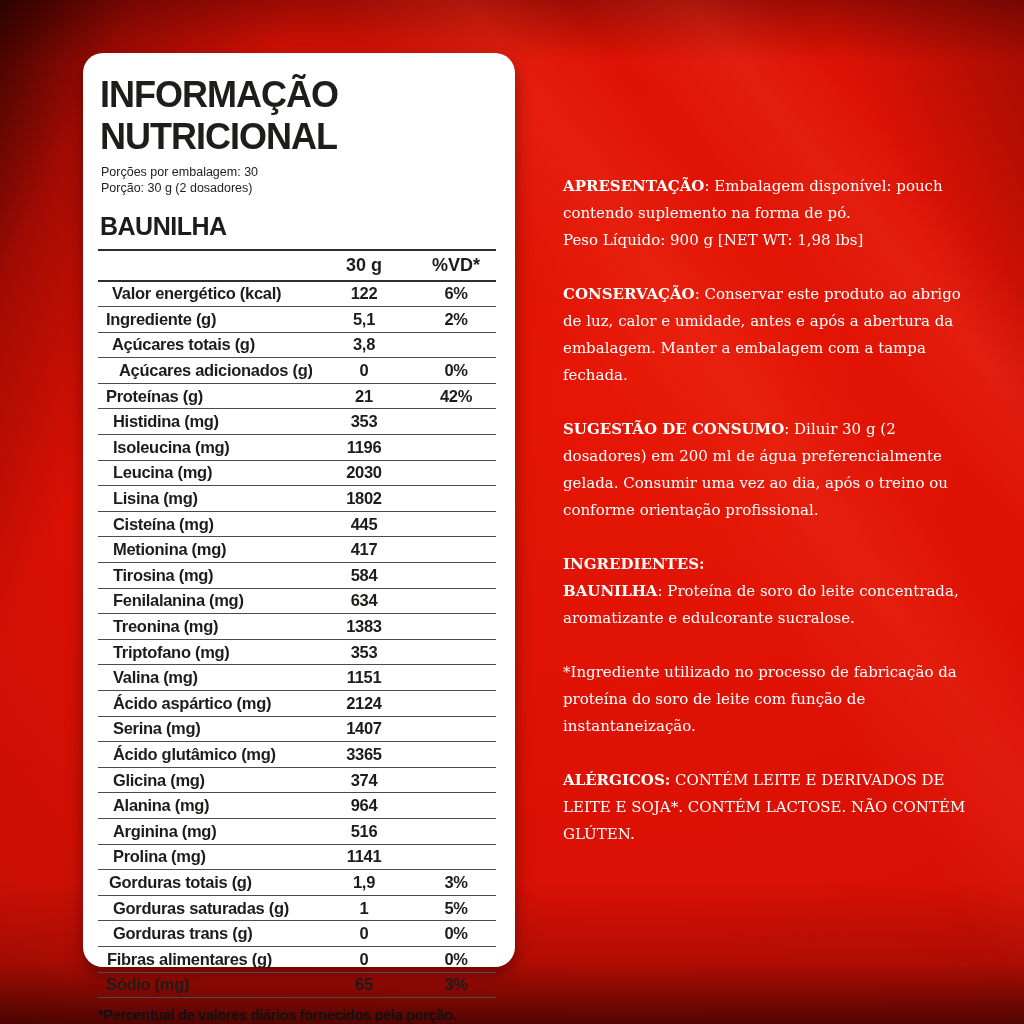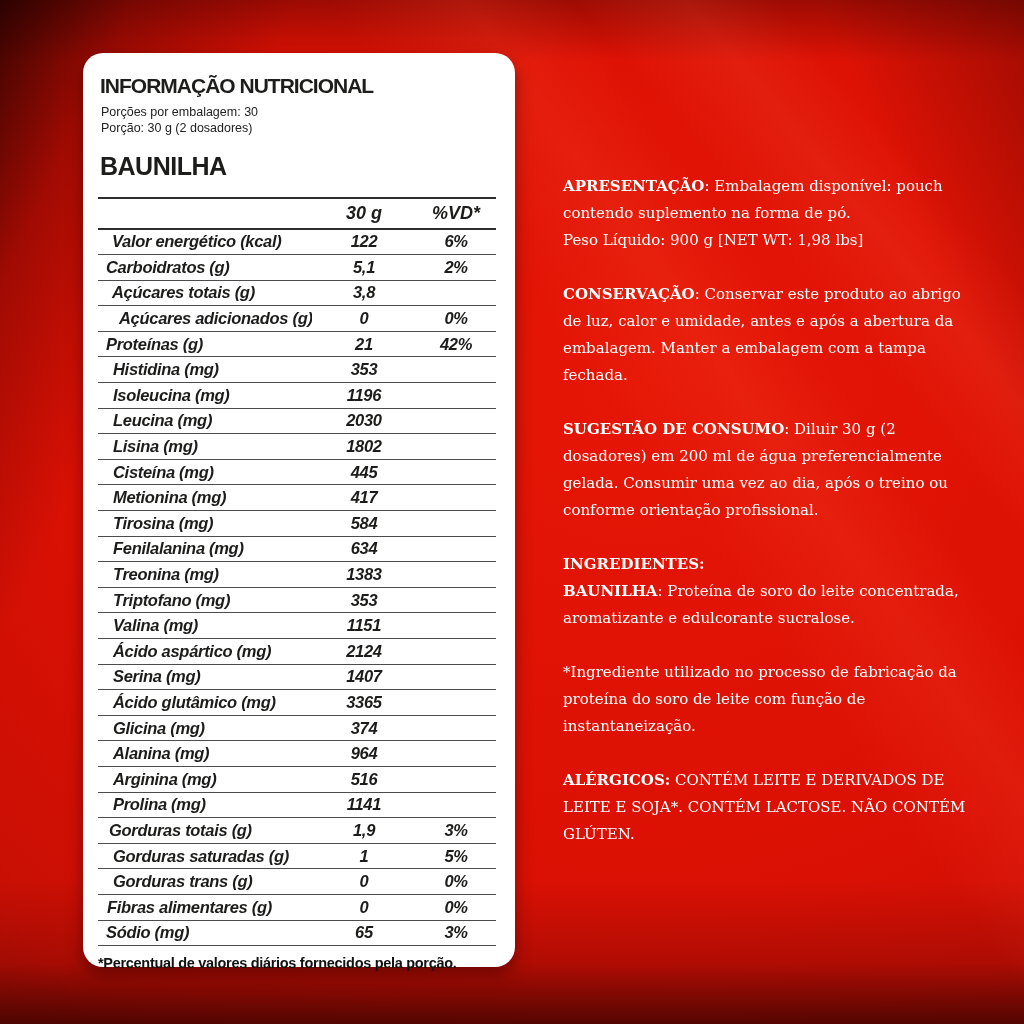--- a/index.html
+++ b/index.html
@@ -40,40 +40,40 @@
     left: 83px; top: 53px;
     width: 432px; height: 914px;
     background: #ffffff;
     border-radius: 20px;
     box-shadow: 0 7px 16px rgba(50,0,0,.5);
     color: #1c1c1b;
     box-sizing: border-box;
   }
   .panel-title {
     margin: 21px 16px 0 17px;
-    font-size: 21px;
+    font-size: 36px;
     font-weight: 800;
     letter-spacing: -1px;
     color: #1d1d1b;
   }
   .serving-info {
     margin: 6px 16px 0 18px;
     font-size: 12.5px;
     font-weight: 400;
     line-height: 1.3;
     color: #222;
   }
   .flavor-title {
     margin: 15px 16px 7px 17px;
     font-size: 25px;
     font-weight: 800;
     letter-spacing: -0.5px;
   }
 
-  .ntable { margin: 16px 19px 0 15px; font-style: italic; }
+  .ntable { margin: 8px 19px 0 15px; }
   .thead {
     display: flex; align-items: center;
     height: 29px;
     border-top: 2.5px solid #2e2e2e;
     border-bottom: 2.2px solid #2e2e2e;
     font-size: 18px; font-weight: 700;
   }
   .trow {
     display: flex; align-items: center;
     height: 24.6px;
@@ -130,21 +130,21 @@
         <span class="c-amt">30 g</span>
         <span class="c-dv">%VD*</span>
       </div>
       <div>
           <div class="trow">
             <span class="c-label" style="padding-left: 14px;">Valor energético (kcal)</span>
             <span class="c-amt">122</span>
             <span class="c-dv">6%</span>
           </div>
           <div class="trow">
-            <span class="c-label" style="padding-left: 8px;">Carboidratos (g)</span>
+            <span class="c-label" style="padding-left: 8px;">Ingrediente (g)</span>
             <span class="c-amt">5,1</span>
             <span class="c-dv">2%</span>
           </div>
           <div class="trow">
             <span class="c-label" style="padding-left: 14px;">Açúcares totais (g)</span>
             <span class="c-amt">3,8</span>
             <span class="c-dv"></span>
           </div>
           <div class="trow">
             <span class="c-label" style="padding-left: 21px;">Açúcares adicionados (g)</span>

